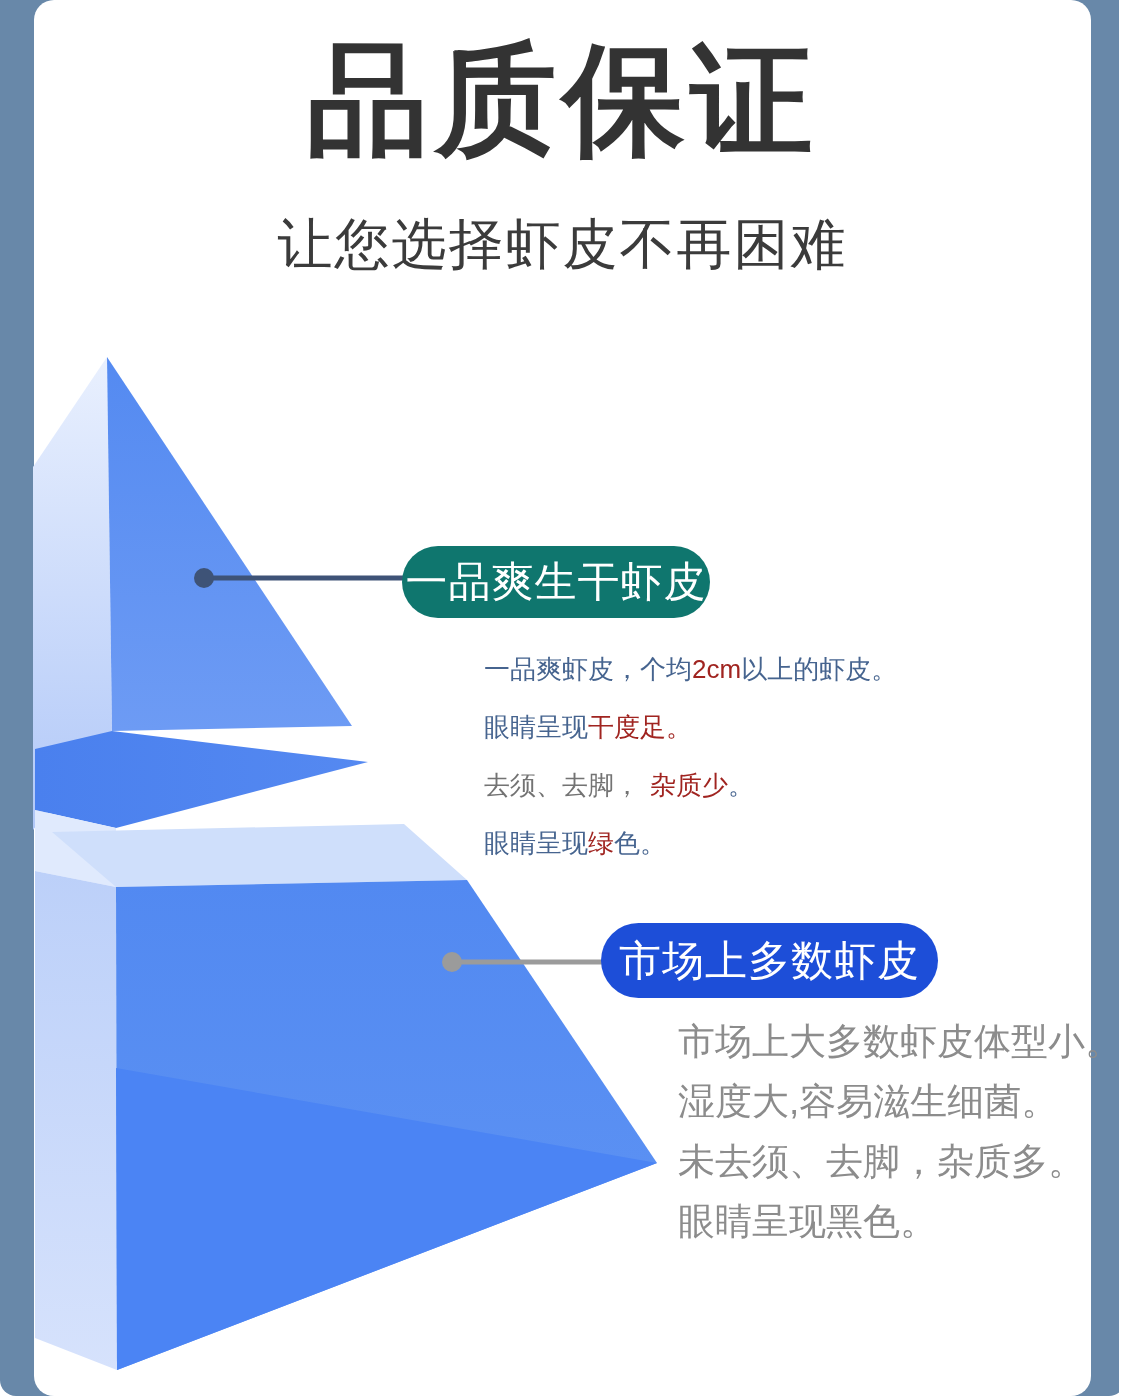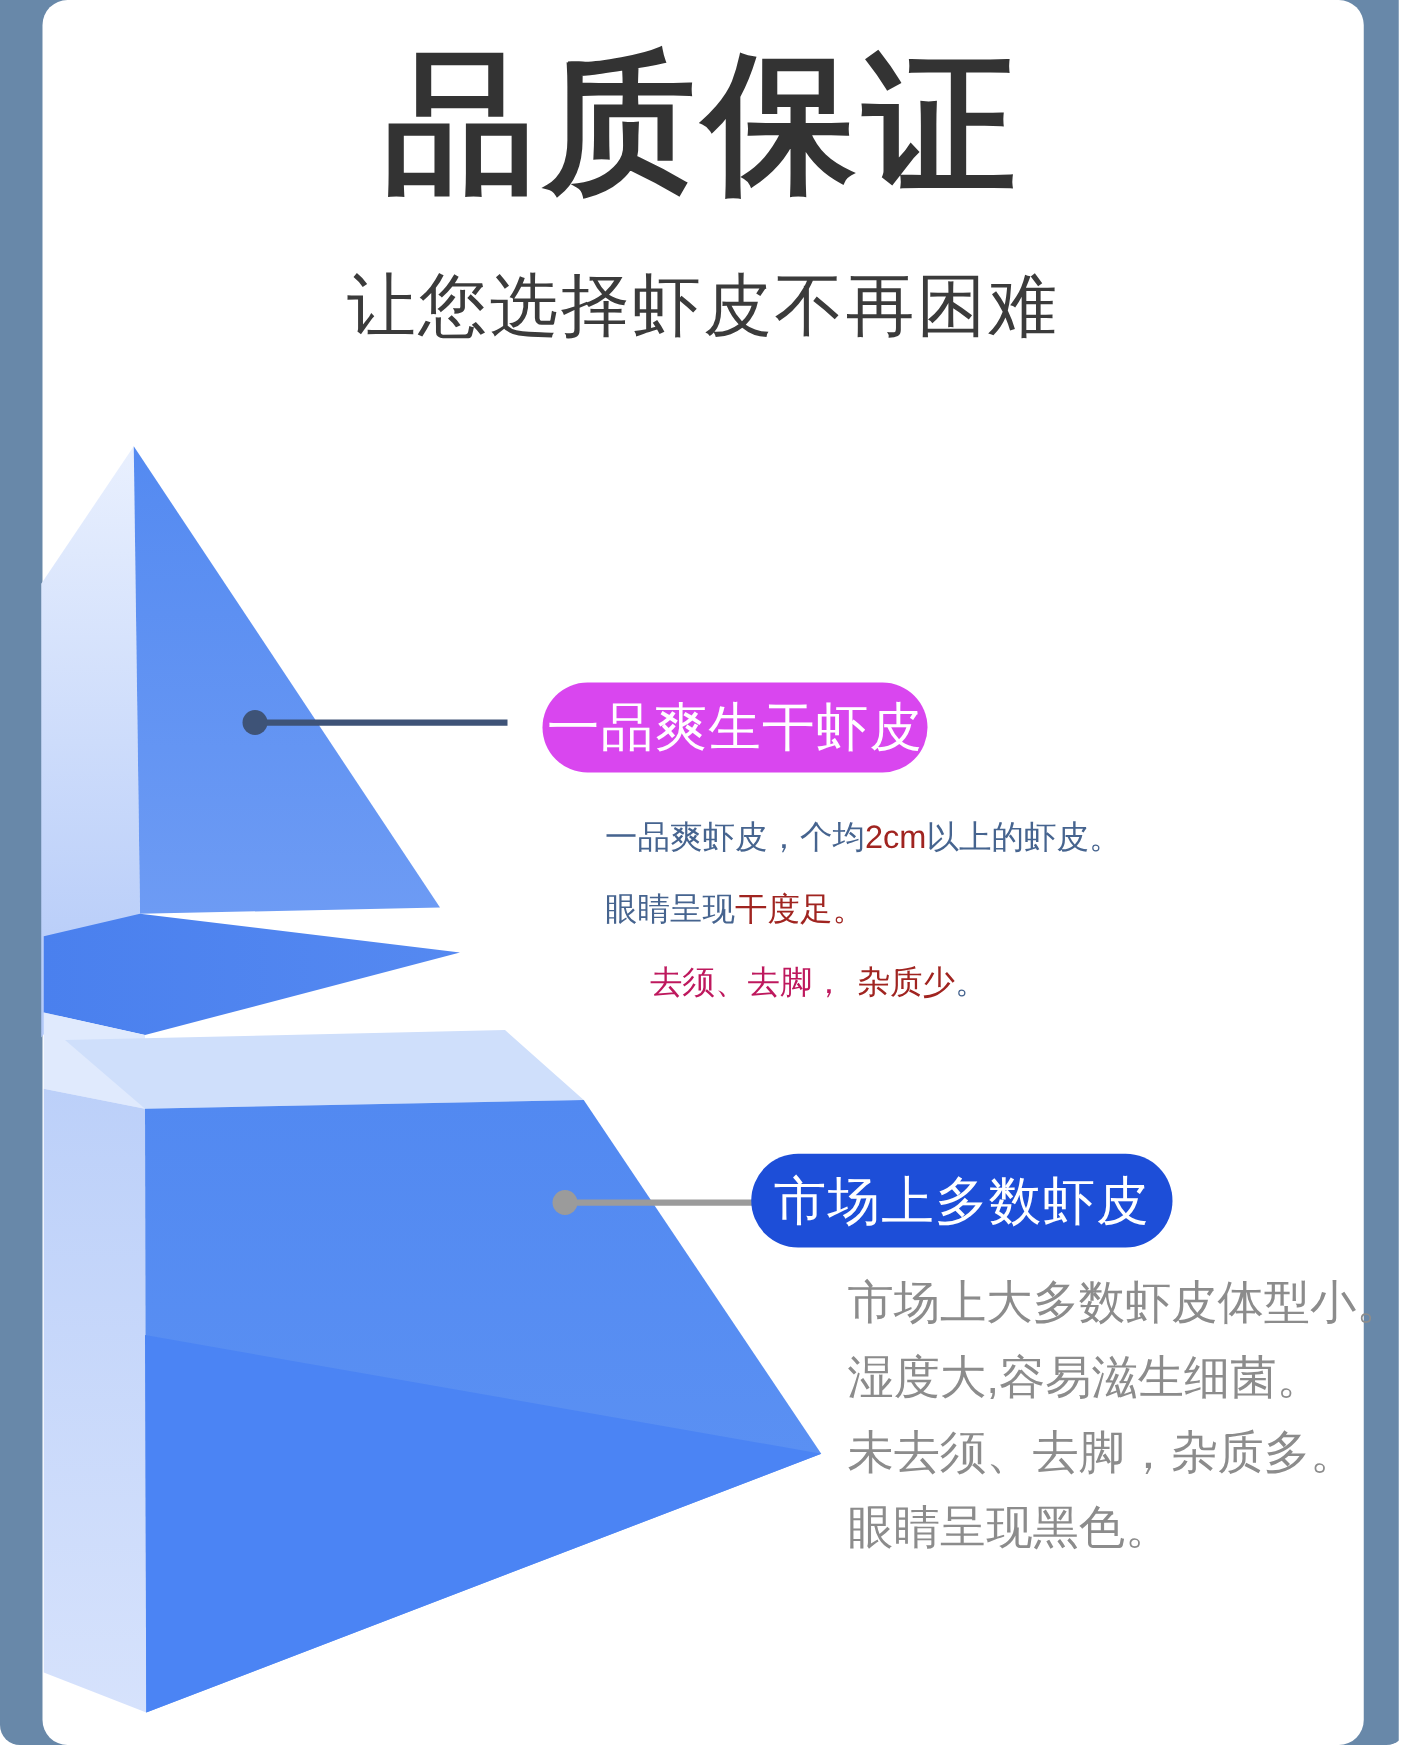--- a/index.html
+++ b/index.html
@@ -67,27 +67,28 @@
 
     <line x1="204" y1="578" x2="406" y2="578" stroke="#3e5377" stroke-width="5"></line>
     <circle cx="204" cy="578" r="10" fill="#3e5377"></circle>
     <line x1="452" y1="962" x2="606" y2="962" stroke="#9b9b9b" stroke-width="5"></line>
     <circle cx="452" cy="962" r="10" fill="#9b9b9b"></circle>
   </svg>
 
   <div class="title" style="color: rgb(51, 51, 51);">品质保证</div>
   <div class="subtitle">让您选择虾皮不再困难</div>
 
-  <div class="pill pill-premium" style="background: #d946ef; margin-left: 32px;">一品爽生干虾皮</div>
+  <div class="pill pill-premium" style="background: #0f766e;">一品爽生干虾皮</div>
   <div class="pill pill-market" style="background: #1d4ed8;">市场上多数虾皮</div>
 
   <div class="para para-premium" id="para-premium">
       <div><span style="color: rgb(70, 100, 143);">一品爽虾皮，个均</span><span style="color: rgb(160, 36, 32);">2cm</span><span style="color: rgb(70, 100, 143);">以上的虾皮。</span></div>
       <div><span style="color: rgb(70, 100, 143);">眼睛呈现</span><span style="color: rgb(160, 36, 32);">干度足。</span></div>
-      <div><span style="color: #be185d; margin-left: 36px;">去须、去脚，</span><span style="color: rgb(160, 36, 32); margin-left: 10px;">杂质少</span><span style="color: rgb(70, 100, 143);">。</span></div>
+      <div><span style="color: #737373;">去须、去脚，</span><span style="color: rgb(160, 36, 32); margin-left: 10px;">杂质少</span><span style="color: rgb(70, 100, 143);">。</span></div>
+      <div><span style="color: rgb(70, 100, 143);">眼睛呈现</span><span style="color: rgb(160, 36, 32);">绿</span><span style="color: rgb(70, 100, 143);">色。</span></div>
     </div>
   <div class="para para-market" id="para-market">
       <div><span style="color: rgb(140, 140, 140);">市场上大多数虾皮体型小。</span></div>
       <div><span style="color: rgb(140, 140, 140);">湿度大,容易滋生细菌。</span></div>
       <div><span style="color: rgb(140, 140, 140);">未去须、去脚，杂质多。</span></div>
       <div><span style="color: rgb(140, 140, 140);">眼睛呈现黑色。</span></div>
     </div>
 </div>
 
 </body></html>

